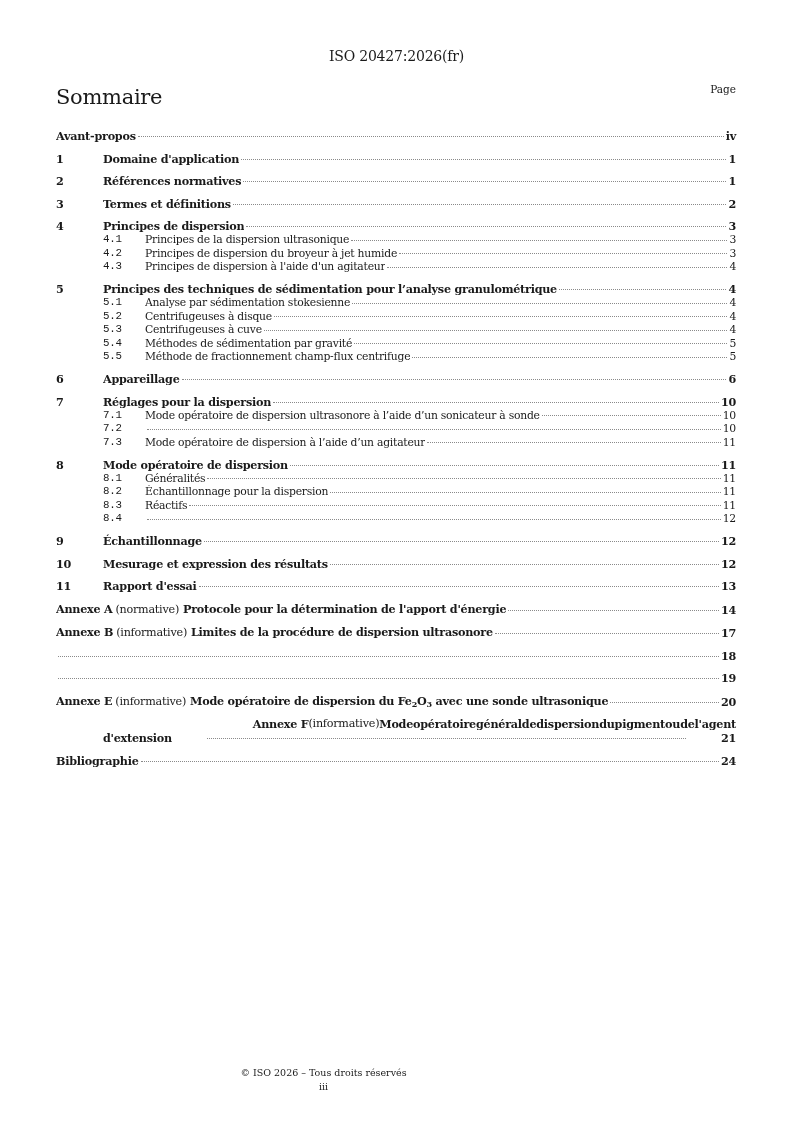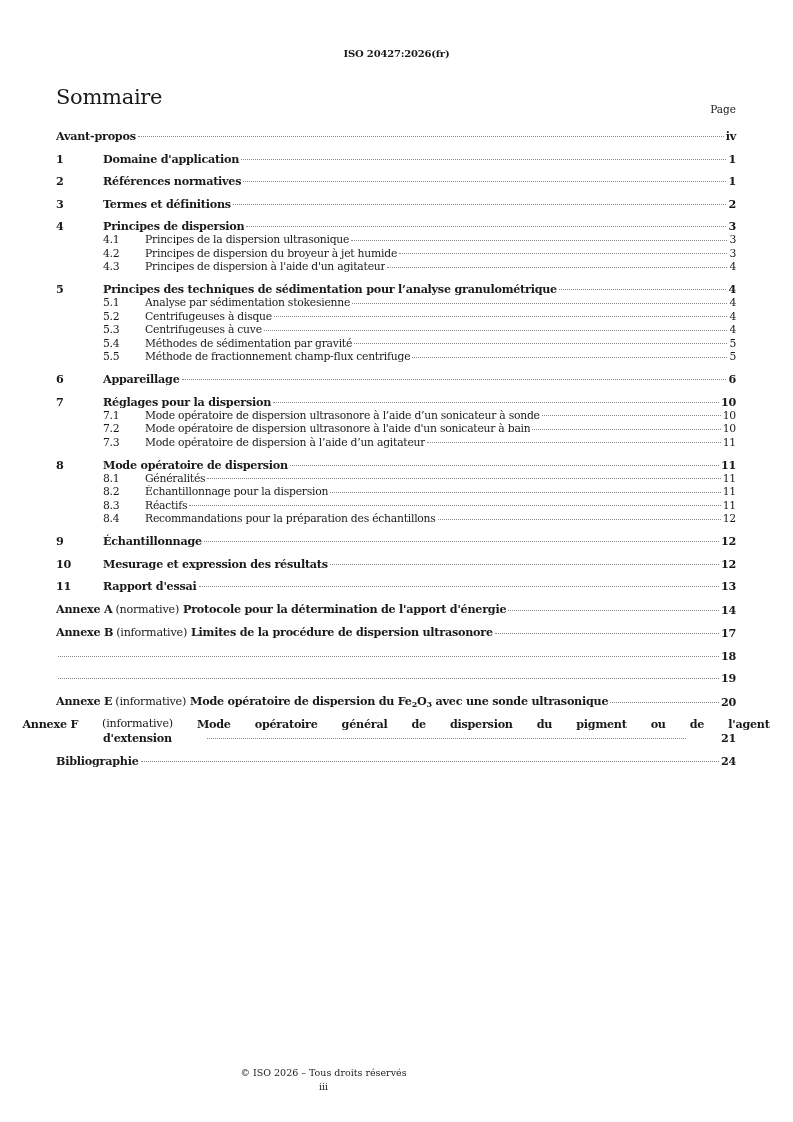--- a/index.html
+++ b/index.html
@@ -4,52 +4,52 @@
   <style>
     html, body { margin: 0; padding: 0; background: #ffffff; }
     body {
       width: 793px; height: 1122px; position: relative; overflow: hidden;
       font-family: "DejaVu Serif", "Liberation Serif", serif;
       color: #1a1a1a;
     }
     .page { position: absolute; left: 0; top: 0; width: 793px; height: 1122px; }
     .doc-header {
       position: absolute; top: 48px; left: 0; width: 793px; text-align: center;
-      font-size: 10px; font-weight: bold; letter-spacing: -0.2px;
+      font-size: 14px; font-weight: normal; letter-spacing: -0.2px;
     }
     .toc-title {
       position: absolute; top: 85px; left: 56px;
       font-size: 21px; font-weight: normal; letter-spacing: -0.3px;
     }
     .page-col-label {
-      position: absolute; top: 103px; right: 57px;
+      position: absolute; top: 83px; right: 57px;
       font-size: 10.5px;
     }
     .toc { position: absolute; left: 56px; top: 129px; width: 680px; }
     .row {
       position: relative; display: flex; align-items: flex-end;
       font-size: 11.2px; line-height: 14px; white-space: nowrap;
       letter-spacing: -0.25px;
     }
     .row.bold { font-weight: bold; }
     .row .num { display: inline-block; flex: 0 0 auto; }
     .row.l1 .num { width: 47px; }
     .row.l2 { padding-left: 47px; font-size: 10.8px; line-height: 13.5px; }
-    .row.l2 .num { width: 42px; }
+    .row.l2 .num { width: 42px; font-family: Liberation Mono, monospace; }
     .row .title { flex: 0 1 auto; overflow: hidden; text-overflow: clip; }
     .row .leader {
       flex: 1 1 auto; border-bottom: 1px dotted #8a8a8a; margin: 0 2px 3px 2px;
       min-width: 8px; height: 1px; align-self: flex-end; transform: translateY(-3px);
     }
     .row .pg { flex: 0 0 auto; text-align: right; }
     .row.annex .ann-kind { font-weight: normal; margin: 8px 4px 0 3px; }
     .row.annex .ann-label { font-weight: bold; }
     .gap-major { height: 8.5px; }
     .annexF { font-size: 11.2px; line-height: 14px; font-weight: bold; letter-spacing: -0.25px; }
-    .annexF .line1 { display: flex; justify-content: center; white-space: nowrap; gap: 24px; }
+    .annexF .line1 { display: flex; justify-content: flex-end; white-space: nowrap; }
     .annexF .line1 .ann-kind { font-weight: normal; }
     .annexF .line2 { padding-left: 47px; }
     sub { font-size: 0.72em; vertical-align: -0.3em; line-height: 0; }
     .footer {
       position: absolute; top: 1066px; left: 0; width: 647px; text-align: center;
       font-size: 9.5px; line-height: 14px;
     }
   </style>
 </head>
 <body>
@@ -163,21 +163,20 @@
         <span class="pg">10</span>
       </div>
       <div class="row l2">
         <span class="num">7.1</span>
         <span class="title">Mode opératoire de dispersion ultrasonore à l’aide d’un sonicateur à sonde</span>
         <span class="leader"></span>
         <span class="pg">10</span>
       </div>
       <div class="row l2">
         <span class="num">7.2</span>
-        <span class="title">Mode opératoire de dispersion ultrasonore à l'aide d'un sonicateur à bain</span>
         <span class="leader"></span>
         <span class="pg">10</span>
       </div>
       <div class="row l2">
         <span class="num">7.3</span>
         <span class="title">Mode opératoire de dispersion à l’aide d’un agitateur</span>
         <span class="leader"></span>
         <span class="pg">11</span>
       </div>
       <div class="gap-major"></div>
@@ -200,21 +199,20 @@
         <span class="pg">11</span>
       </div>
       <div class="row l2">
         <span class="num">8.3</span>
         <span class="title">Réactifs</span>
         <span class="leader"></span>
         <span class="pg">11</span>
       </div>
       <div class="row l2">
         <span class="num">8.4</span>
-        <span class="title">Recommandations pour la préparation des échantillons</span>
         <span class="leader"></span>
         <span class="pg">12</span>
       </div>
       <div class="gap-major"></div>
       <div class="row l1 bold">
         <span class="num">9</span>
         <span class="title">Échantillonnage</span>
         <span class="leader"></span>
         <span class="pg">12</span>
       </div>

